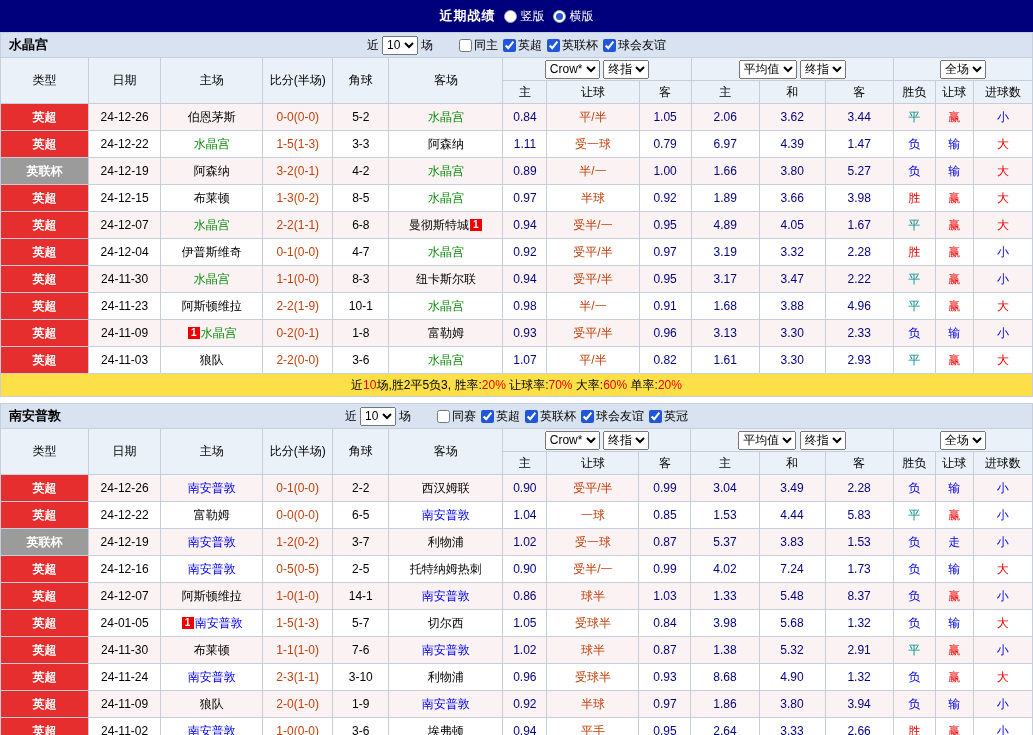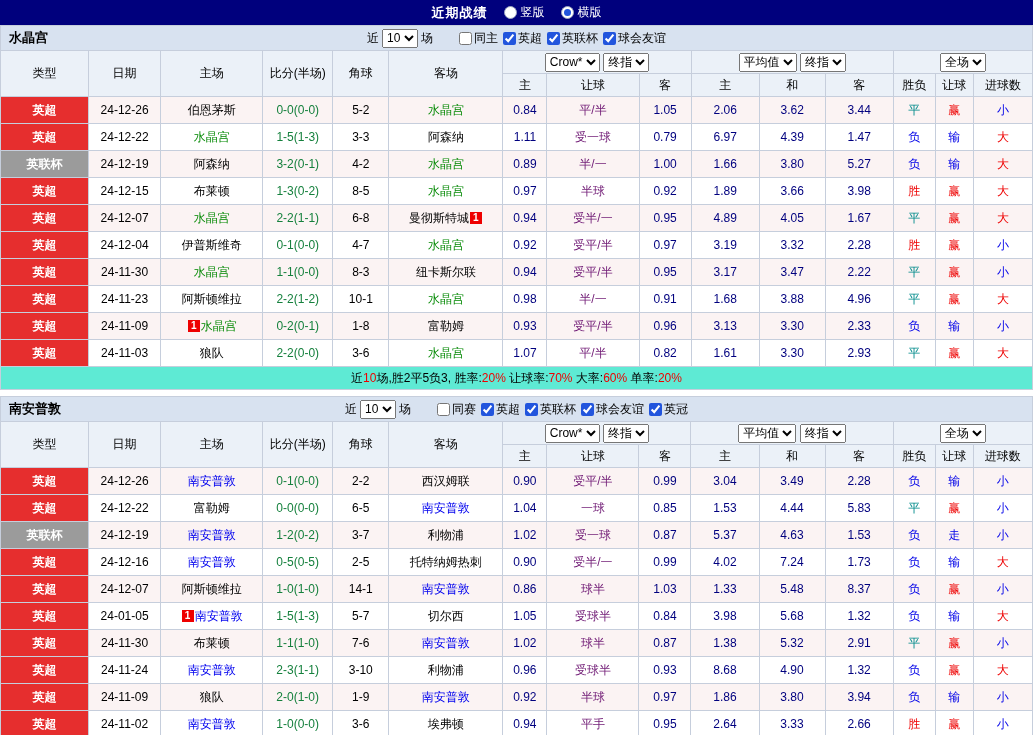--- a/index.html
+++ b/index.html
@@ -5,26 +5,26 @@
   html,body{margin:0;padding:0;}
   body{
     width:1033px;
     background:#fff;
     color:#000;
     font-family:"Liberation Sans","DejaVu Sans",sans-serif;
     font-size:12px;
   }
   
   .topbar{
-    height:25px;
+    height:32px;
     background:#00007D;
     display:flex;
     align-items:center;
     justify-content:center;
-    gap:16px;
+    gap:8px;
   }
   .topbar .title{
     color:#FFFFFF;
     font-weight:bold;
     font-size:13px;
     letter-spacing:1px;
   }
   .radio{display:inline-flex;align-items:center;gap:4px;color:#FFFFFF;cursor:pointer;}
   .radio-dot{
     width:11px;height:11px;border-radius:50%;
@@ -63,33 +63,33 @@
   .checks{display:inline-flex;align-items:flex-start;margin-left:18px;}
   .checks label{display:inline-flex;align-items:center;cursor:pointer;}
   .checks input{width:13px;height:13px;margin:0 2px 0 5px;accent-color:#2255DD;}
   tr.hdr th{background:#EBF1F8;height:22px;}
   tbody td{height:26px;}
   tbody tr.odd{background:#FBF3F3;}
   tbody tr.even{background:#FFFFFF;}
   td.league{color:#FFFFFF;font-weight:bold;}
   td.league.red{background:#E62E2E;}
   td.league.gray{background:#9B9B9B;}
-  td.score{color:#15803d;cursor:pointer;}
+  td.score{color:#c2410c;cursor:pointer;}
   td.odds{color:#00007F;}
-  td.handicap{color:#701a75;}
+  td.handicap{color:#c2410c;}
   .team-link{cursor:pointer;}
   .badge{
     display:inline-block;background:#EE0000;color:#FFFFFF;
     font-size:10px;line-height:12px;width:12px;height:12px;
     font-weight:bold;margin:0 1px;vertical-align:1px;
   }
   .c-red{color:#EE0000;}
   .c-blue{color:#0000E8;}
   .c-teal{color:#008B8B;}
-  tfoot td{height:22px;background:#5eead4;}
+  tfoot td{height:22px;background:#fde047;}
   .summary-red{color:#EE0000;}
   .tbl-gap{height:6px;}
 </style>
 </head>
 <body>
 
 <div class="topbar">
   <span class="title">近期战绩</span>
   <span class="radio">
     <span class="radio-dot"></span>
@@ -298,21 +298,21 @@
         <td class="odds">3.47</td>
         <td class="odds">2.22</td>
         <td class="res c-teal">平</td>
         <td class="res c-red">赢</td>
         <td class="res c-blue">小</td>
       </tr>
       <tr class="even">
         <td class="league red">英超</td>
         <td class="date">24-11-23</td>
         <td class="team-cell"><span class="team-link">阿斯顿维拉</span></td>
-        <td class="score">2-2(1-2)</td>
+        <td class="score">2-2(1-9)</td>
         <td class="corner">10-1</td>
         <td class="team-cell"><span class="team-link" style="color: rgb(0, 136, 0);">水晶宫</span></td>
         <td class="odds">0.98</td>
         <td class="handicap">半/一</td>
         <td class="odds">0.91</td>
         <td class="odds">1.68</td>
         <td class="odds">3.88</td>
         <td class="odds">4.96</td>
         <td class="res c-teal">平</td>
         <td class="res c-red">赢</td>
@@ -485,21 +485,21 @@
         <td class="league gray">英联杯</td>
         <td class="date">24-12-19</td>
         <td class="team-cell"><span class="team-link" style="color: rgb(0, 0, 238);">南安普敦</span></td>
         <td class="score">1-2(0-2)</td>
         <td class="corner">3-7</td>
         <td class="team-cell"><span class="team-link">利物浦</span></td>
         <td class="odds">1.02</td>
         <td class="handicap">受一球</td>
         <td class="odds">0.87</td>
         <td class="odds">5.37</td>
-        <td class="odds">4.63</td>
+        <td class="odds">3.83</td>
         <td class="odds">1.53</td>
         <td class="res c-blue">负</td>
         <td class="res c-blue">走</td>
         <td class="res c-blue">小</td>
       </tr>
       <tr class="even">
         <td class="league red">英超</td>
         <td class="date">24-12-16</td>
         <td class="team-cell"><span class="team-link" style="color: rgb(0, 0, 238);">南安普敦</span></td>
         <td class="score">0-5(0-5)</td>

